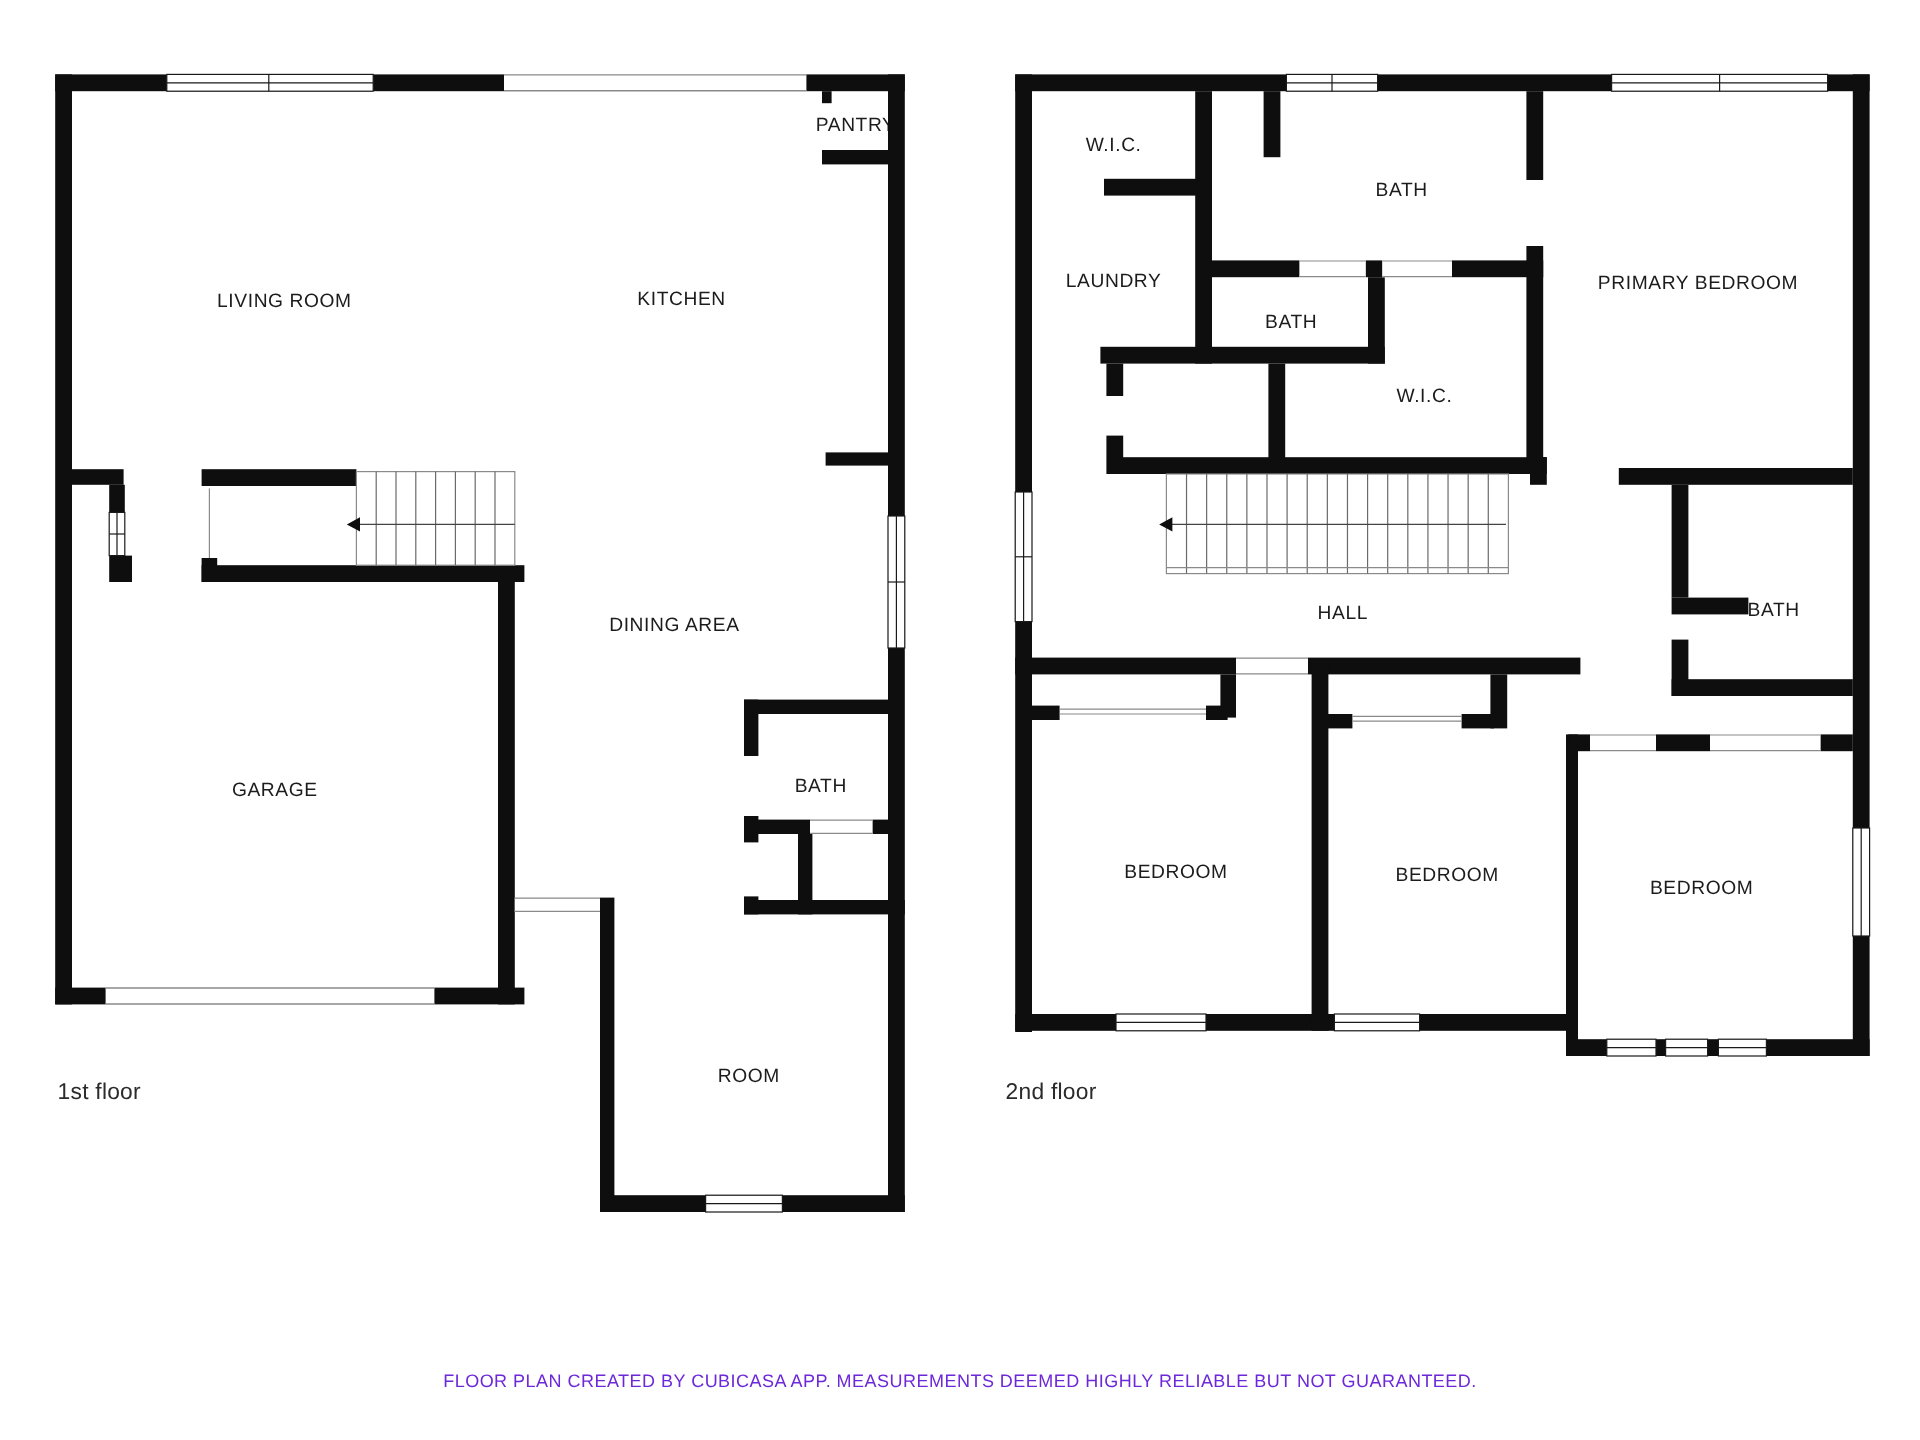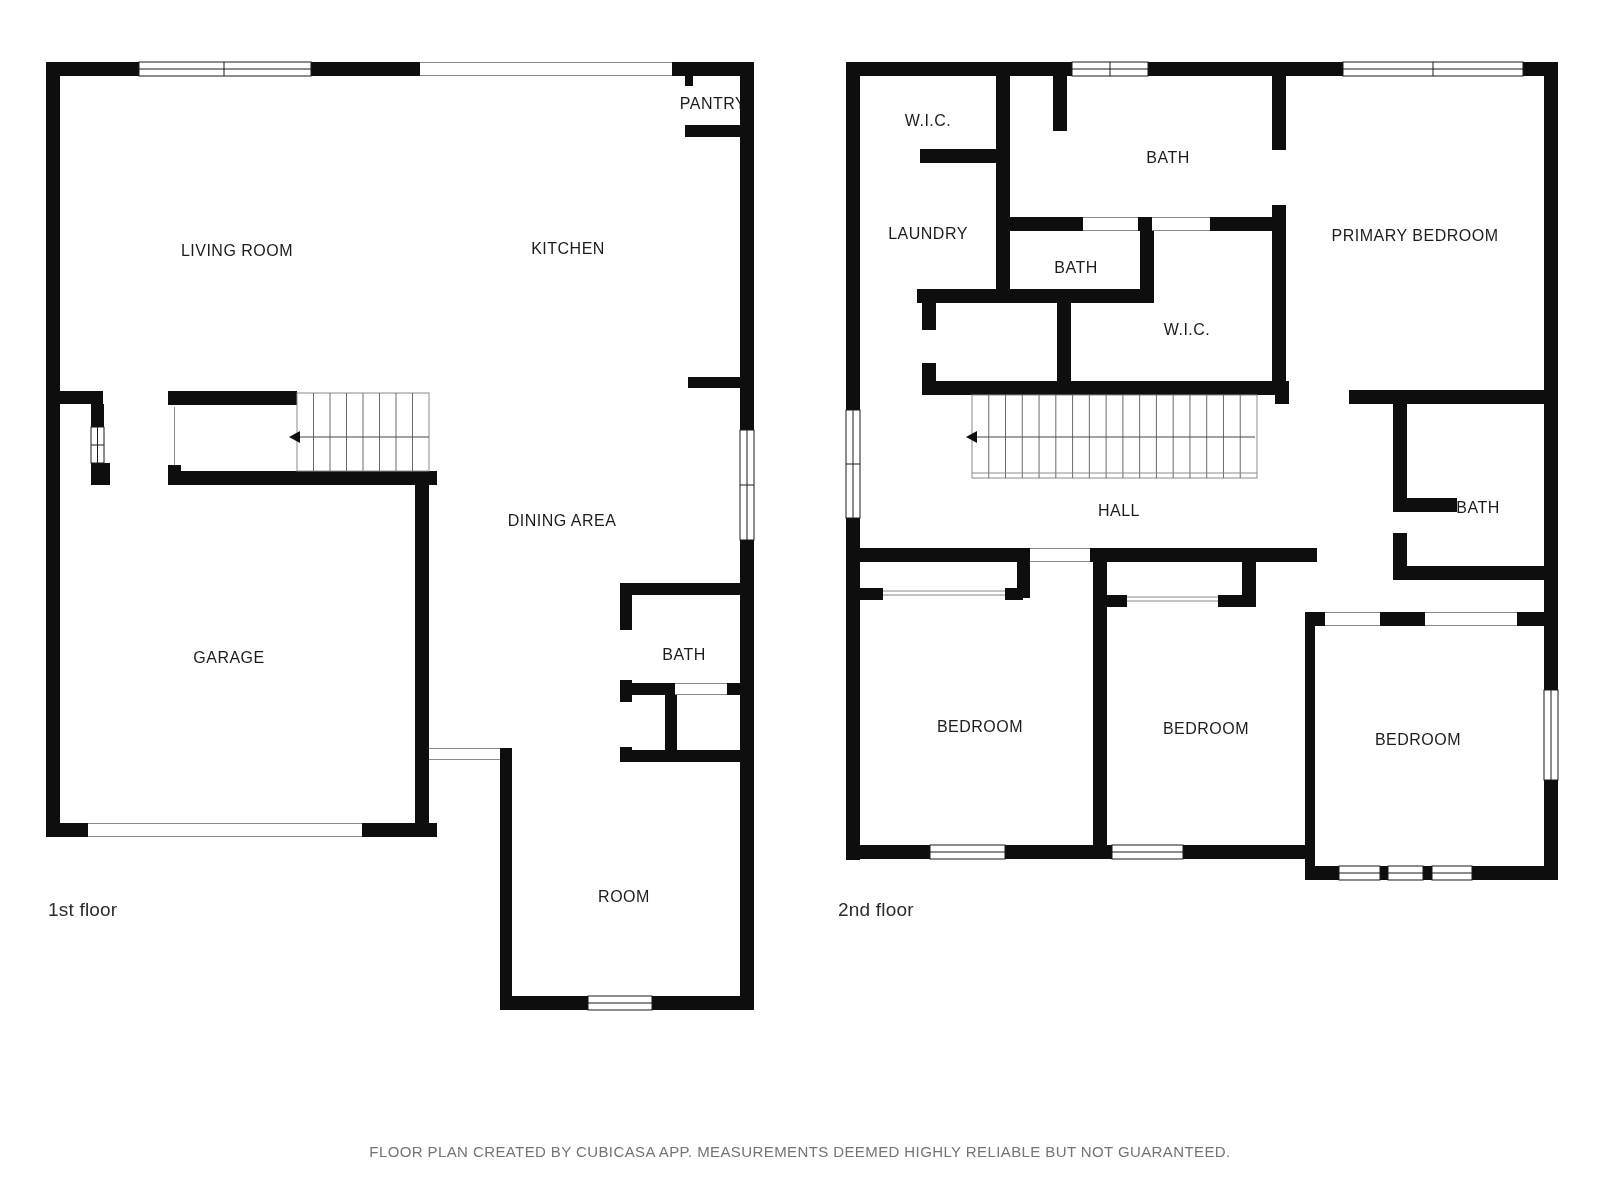--- a/index.html
+++ b/index.html
@@ -2,21 +2,21 @@
 <html><head>
 <meta charset="utf-8">
 <style>
   html,body{margin:0;padding:0;background:#fff;}
   .canvas{position:relative;width:1600px;height:1200px;background:#fff;overflow:hidden;
           font-family:"Liberation Sans","DejaVu Sans",sans-serif;}
   #plan{position:absolute;left:0;top:0;}
   .room-label{font-size:16px;letter-spacing:.5px;fill:#1c1c1c;}
   .floor-label{font-size:19px;fill:#2b2b2b;letter-spacing:.2px;}
   .footer{position:absolute;left:0;top:1143px;width:1600px;text-align:center;
-          font-size:15px;letter-spacing:.4px;color:#737373;}
+          font-size:15px;letter-spacing:.4px;color:#6d28d9;}
 </style>
 </head>
 <body>
 
 <div class="canvas">
   <svg id="plan" width="1600" height="1200" viewBox="0 0 1600 1200">
       <text x="237" y="256" text-anchor="middle" class="room-label">LIVING ROOM</text>
       <text x="568" y="254" text-anchor="middle" class="room-label">KITCHEN</text>
       <text x="713" y="109" text-anchor="middle" class="room-label">PANTRY</text>
       <text x="562" y="526" text-anchor="middle" class="room-label">DINING AREA</text>

